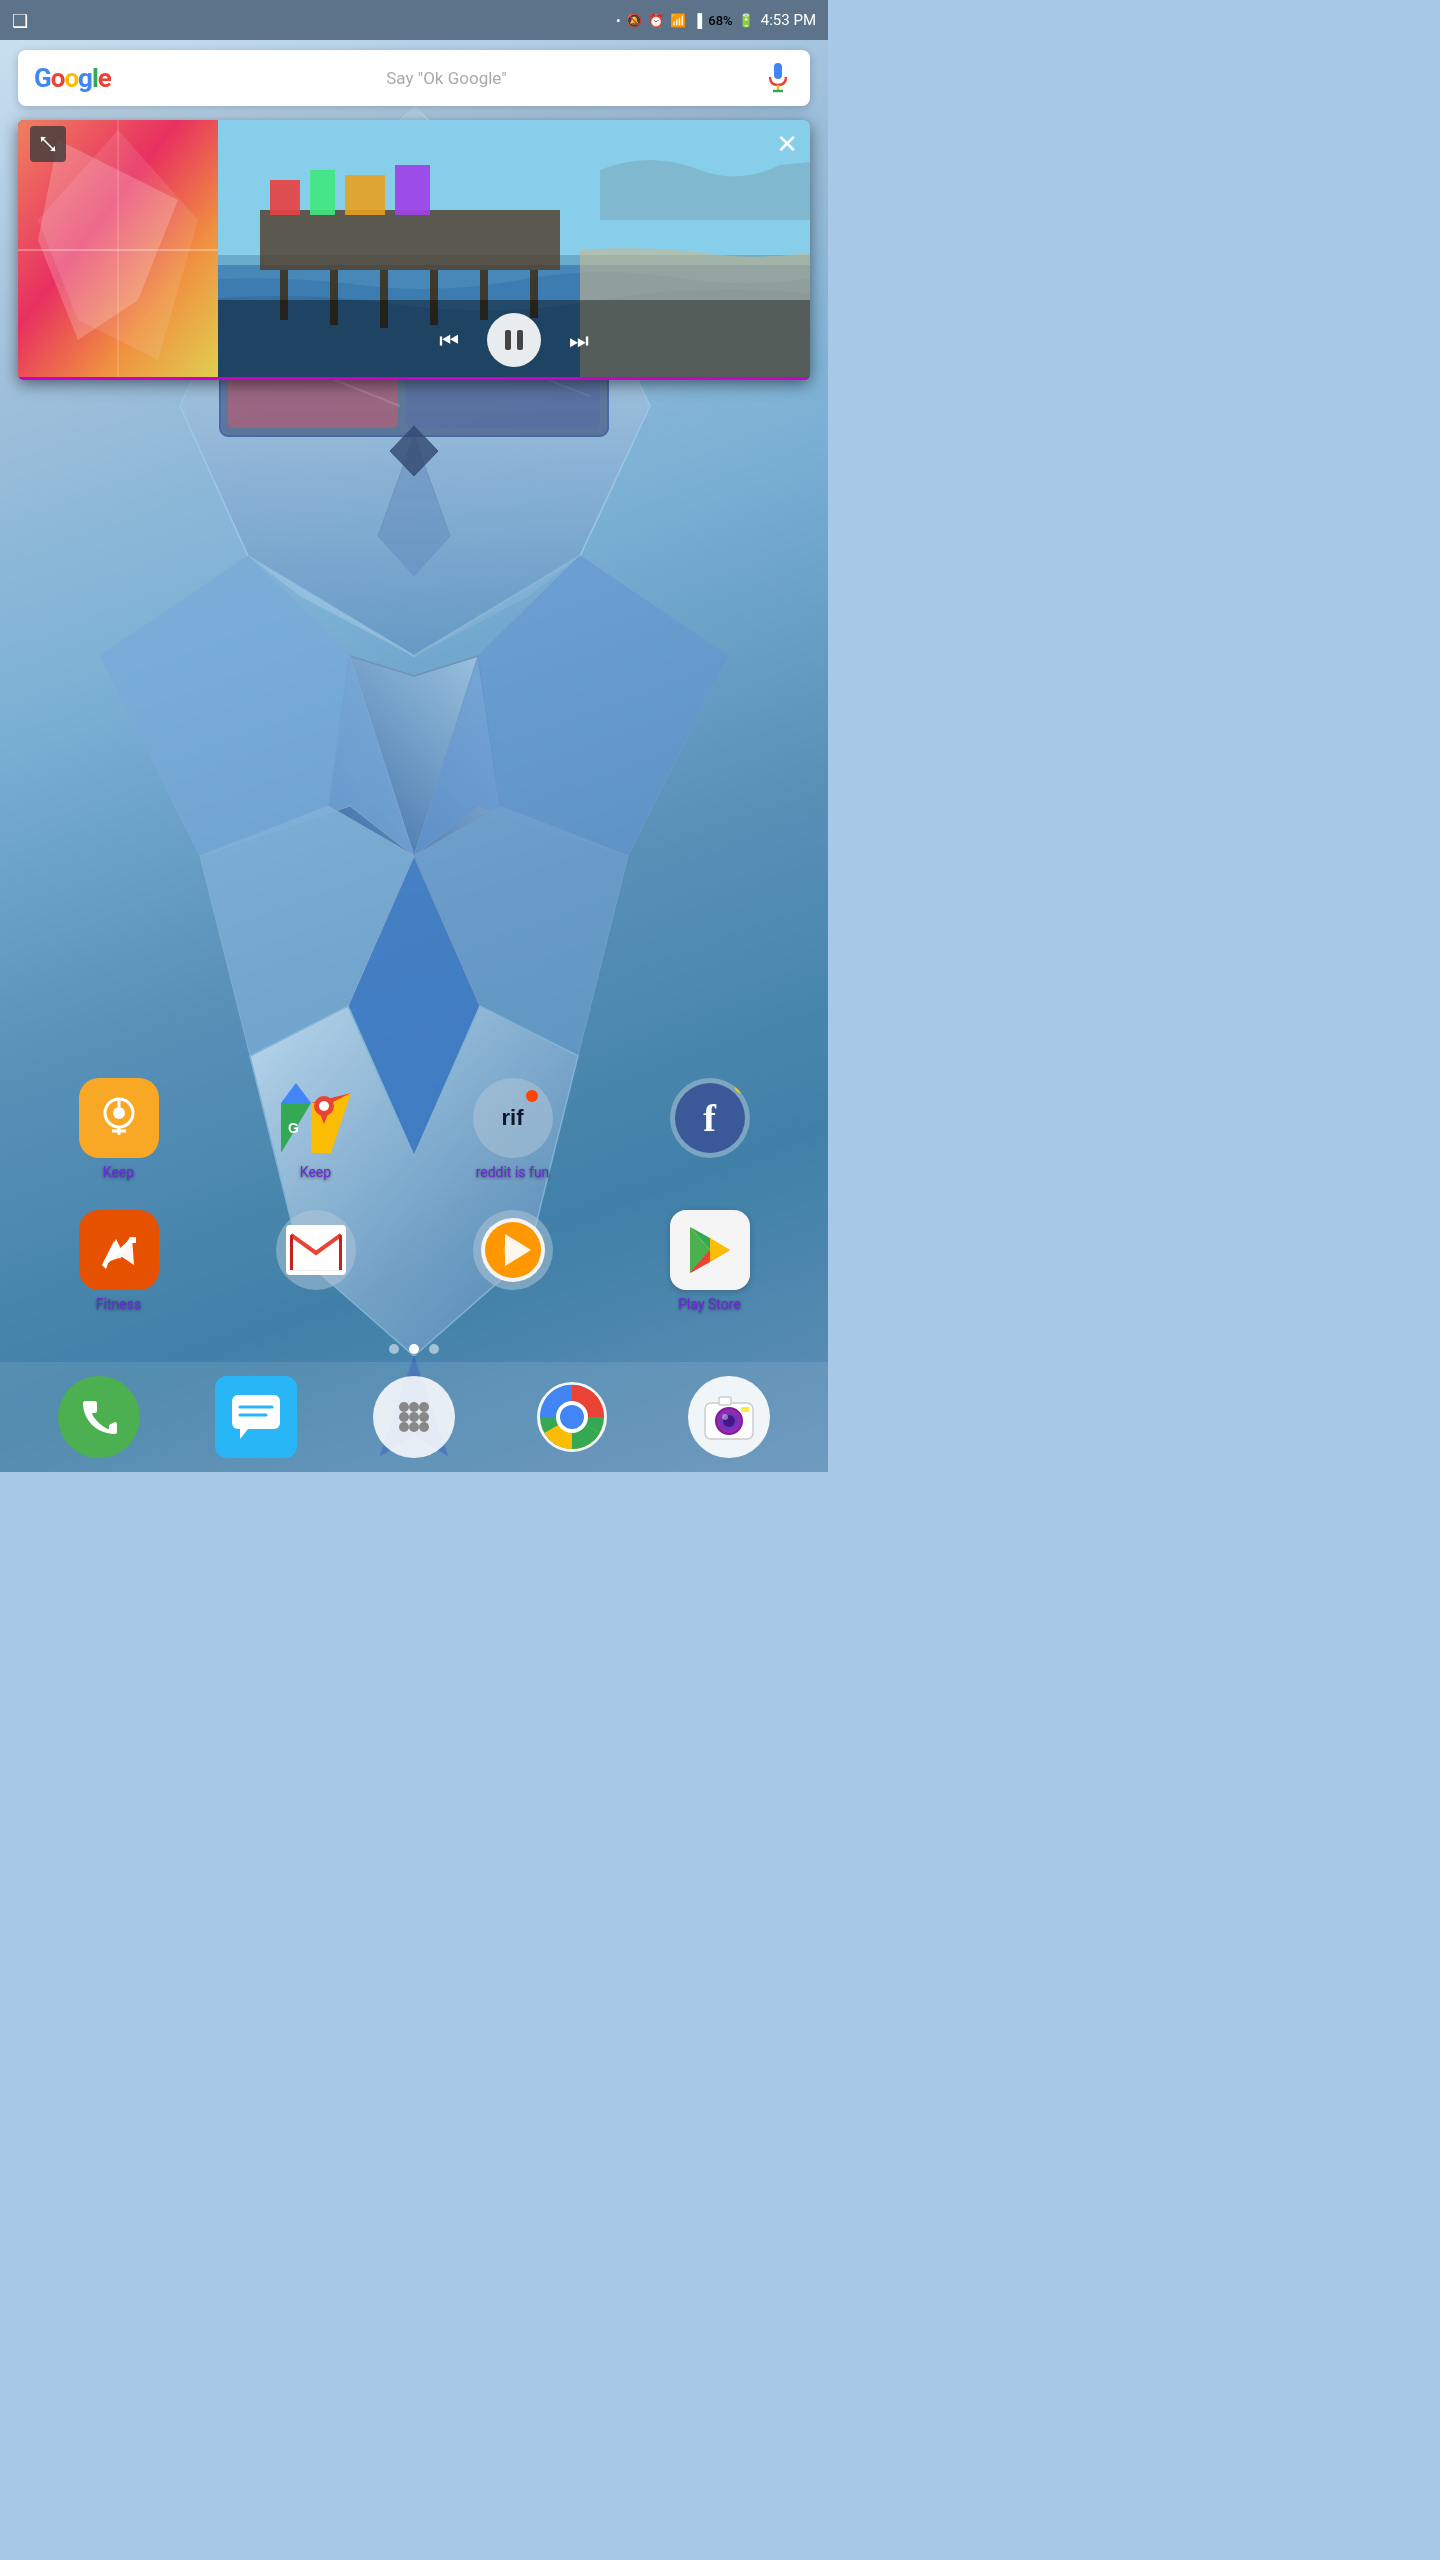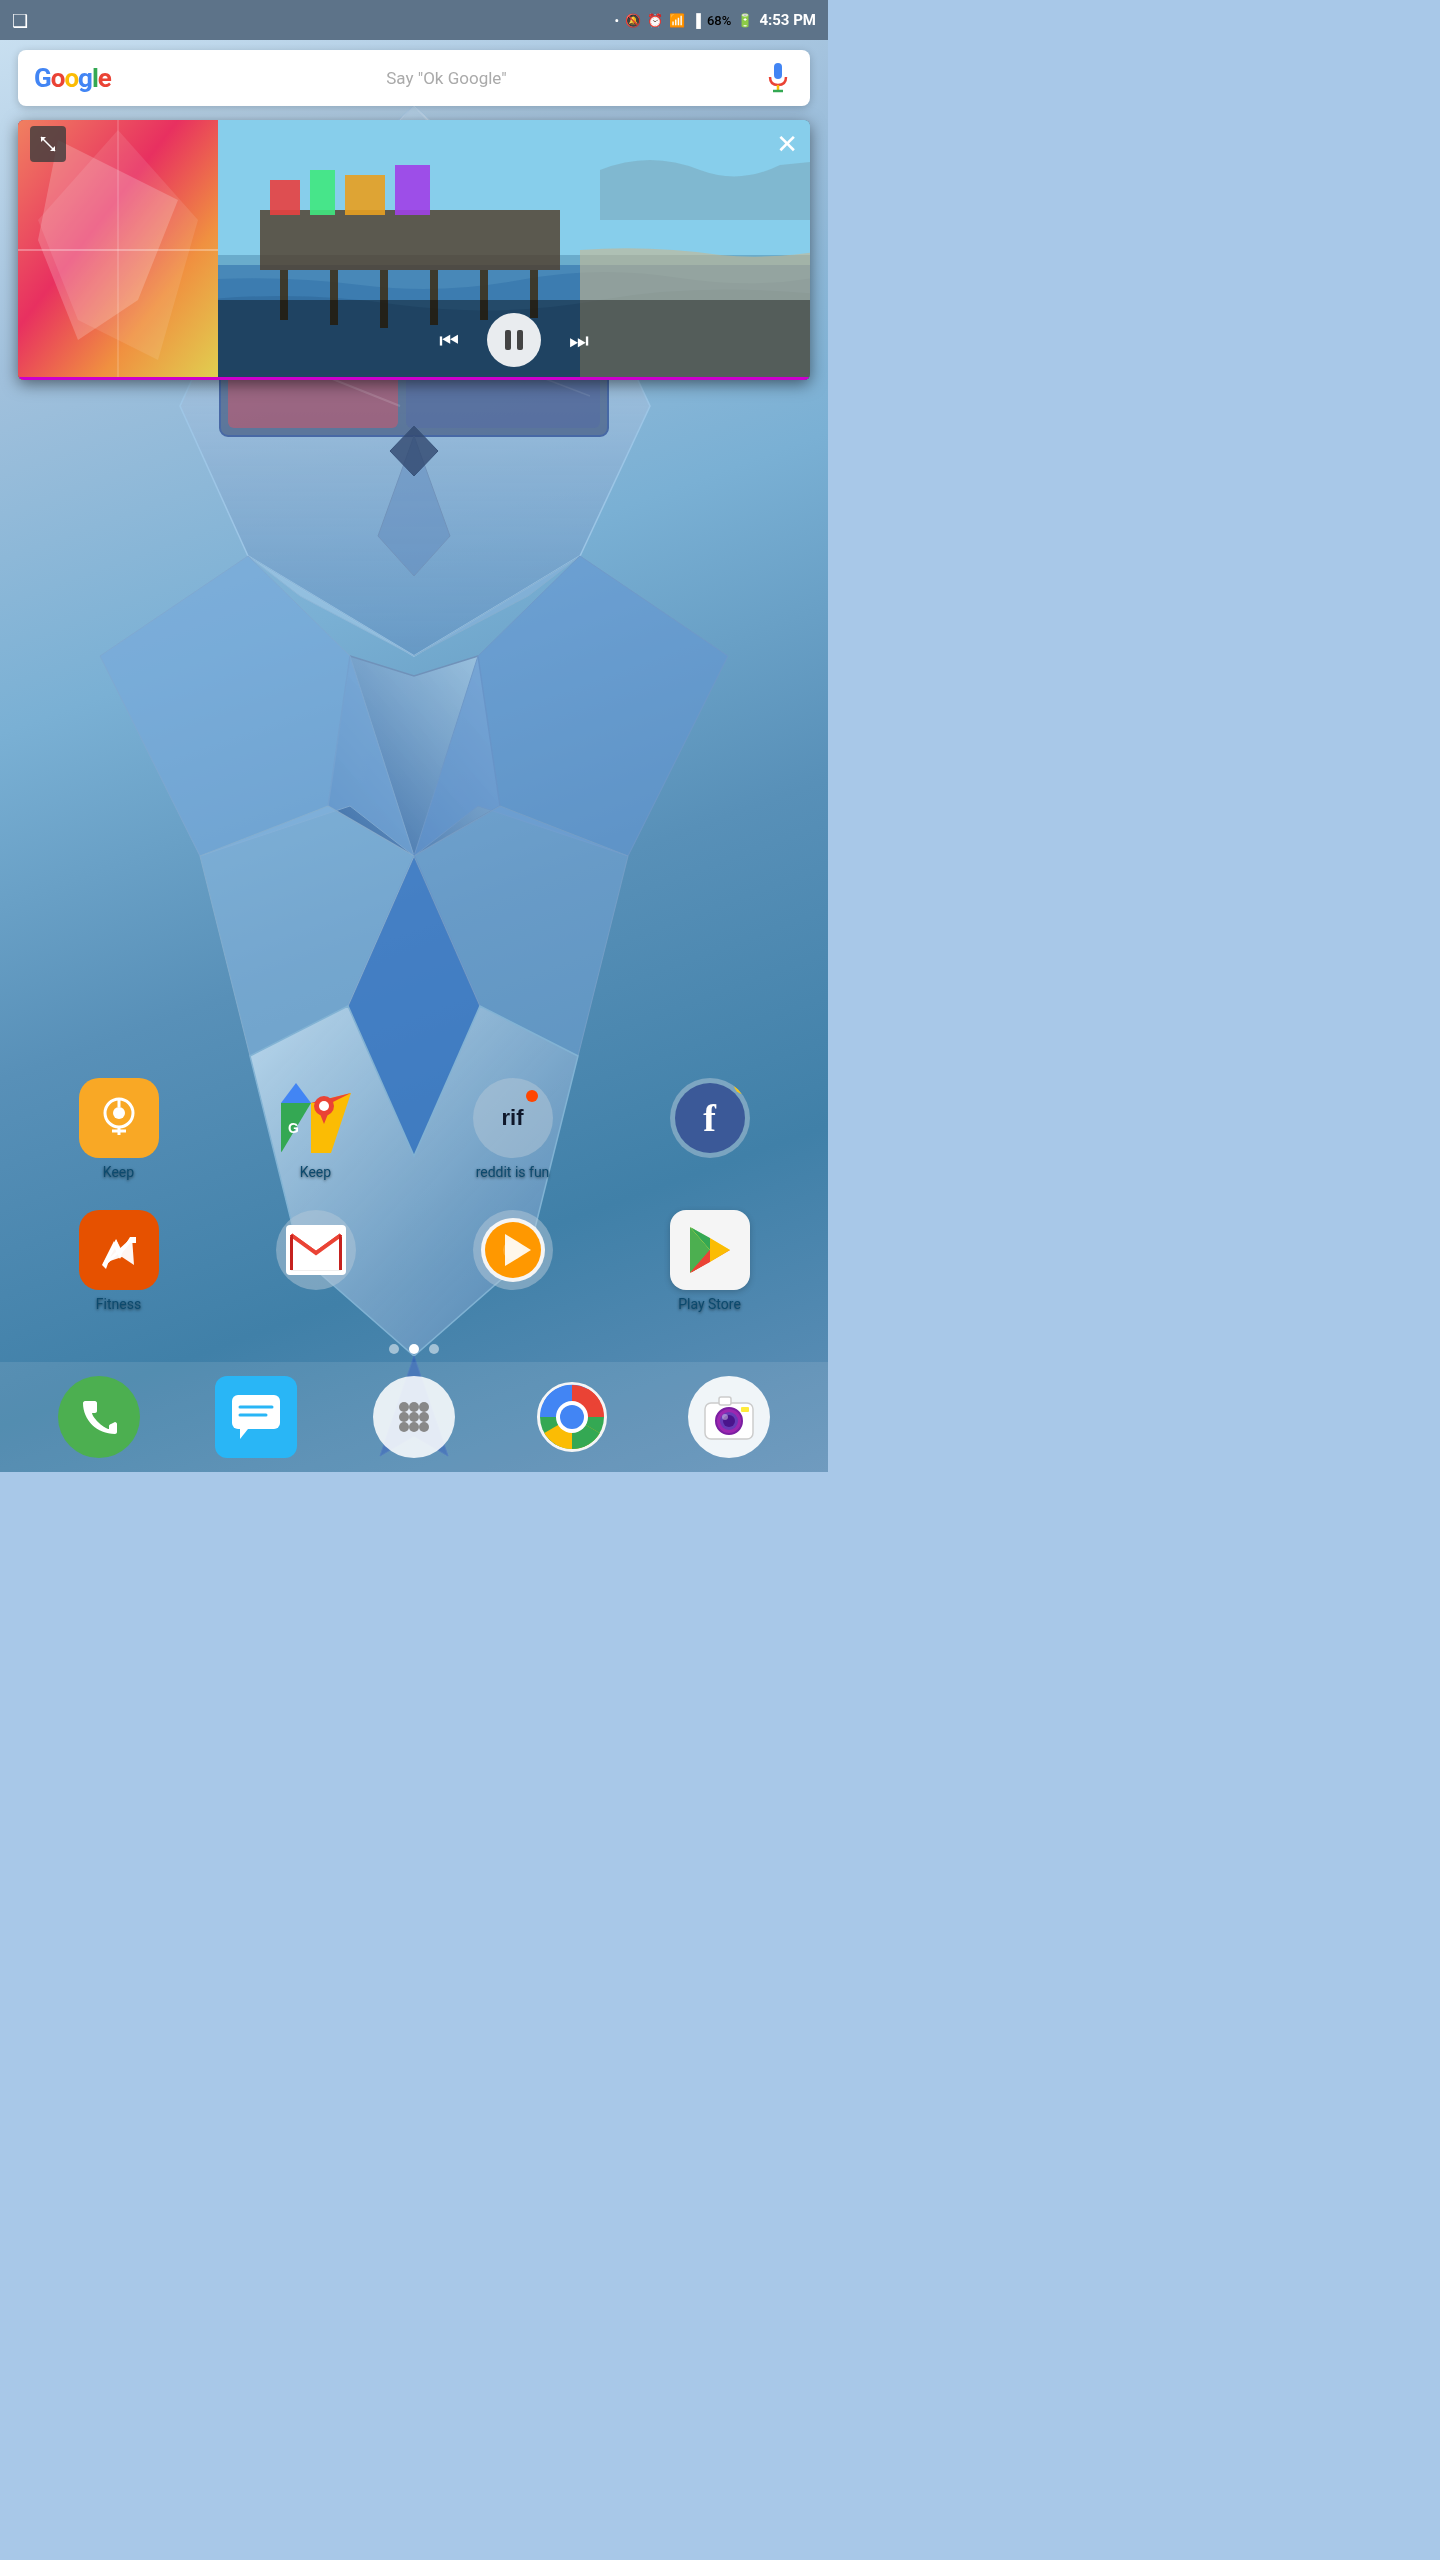--- a/index.html
+++ b/index.html
@@ -46,21 +46,21 @@
       font-size: 13px;
     }
     .battery-text {
       color: #000000;
       font-size: 13px;
       font-weight: 500;
     }
     .time-text {
       color: white;
       font-size: 15px;
-      font-weight: 700;
+      font-weight: 400;
     }
 
     
     .wallpaper {
       position: absolute;
       top: 40px;
       left: 0;
       width: 100%;
       height: calc(100% - 40px);
       z-index: 0;
@@ -244,21 +244,21 @@
       border-radius: 20px;
       display: flex;
       align-items: center;
       justify-content: center;
       font-size: 36px;
       margin-bottom: 6px;
       position: relative;
       overflow: hidden;
     }
     .app-icon-label {
-      color: #0c4a6e;
+      color: #6d28d9;
       font-size: 14px;
       text-align: center;
       text-shadow: 0 1px 3px rgba(0,0,0,0.6);
     }
 
     
     .keep-bg { background: #f9a825; }
 
     
     .maps-bg { background: transparent; }

